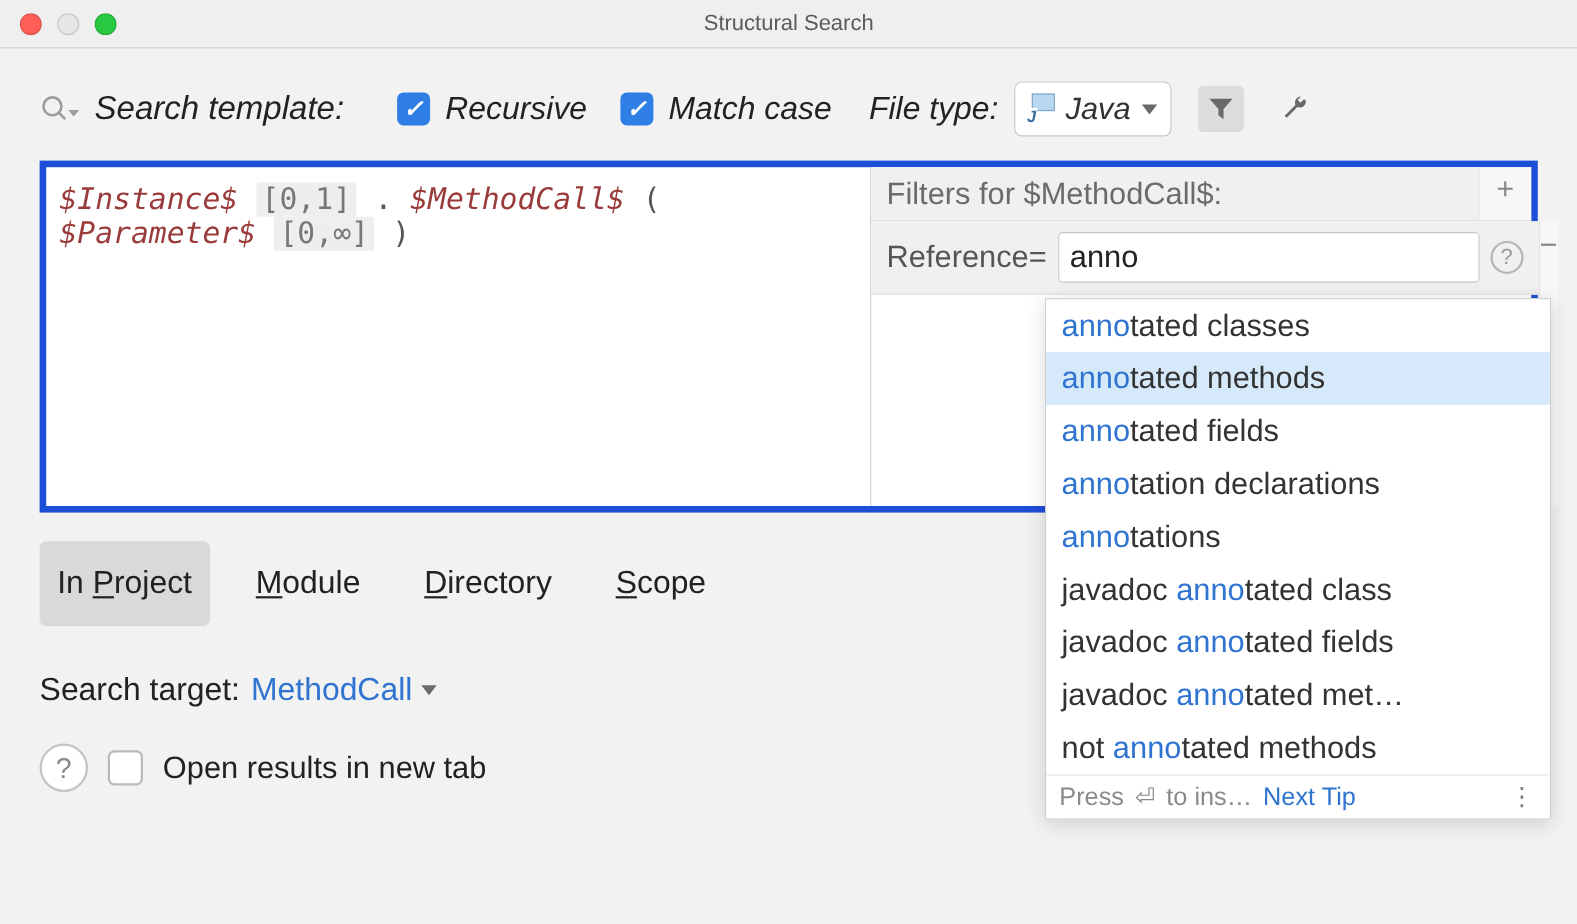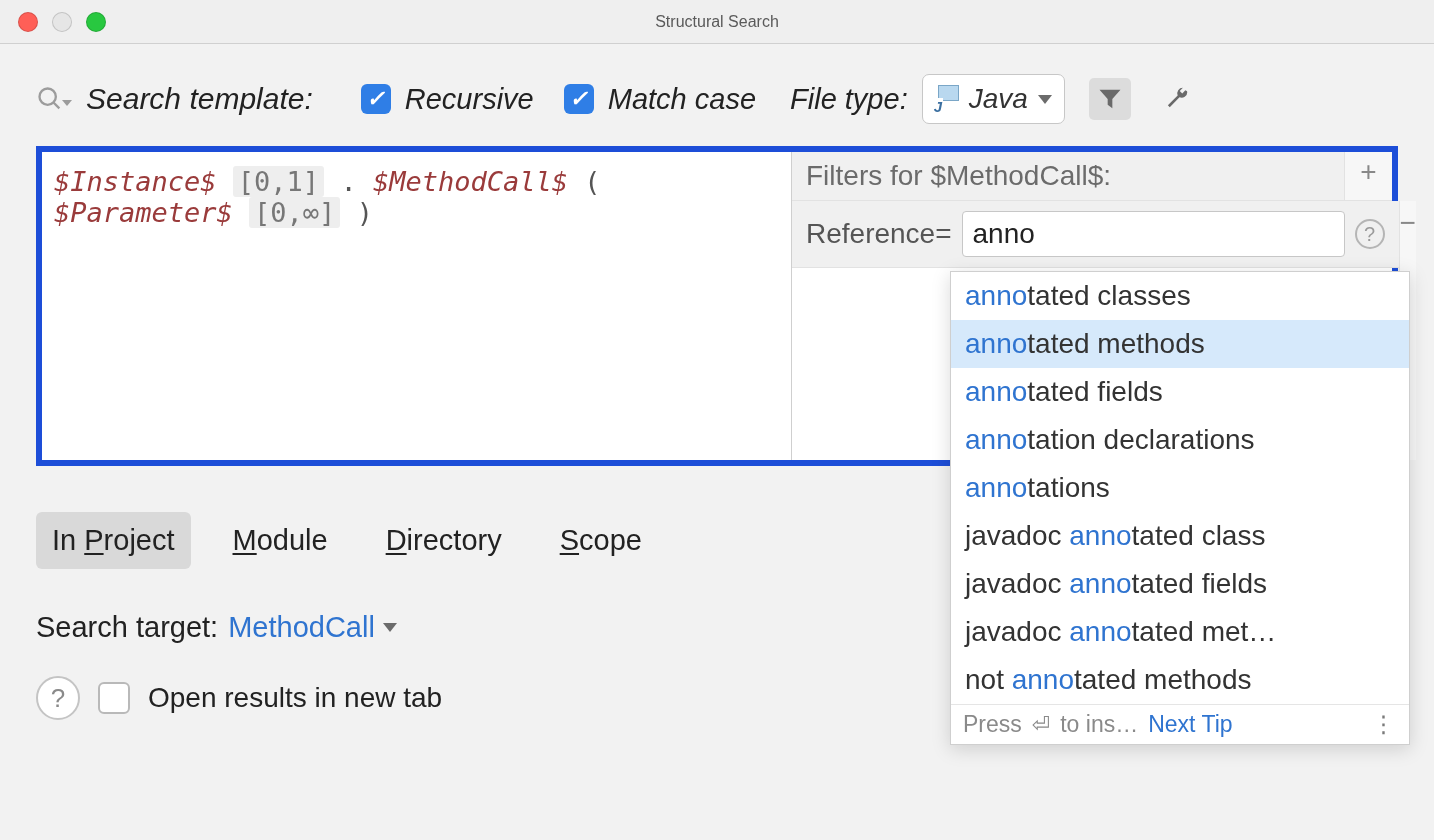--- a/index.html
+++ b/index.html
@@ -29,21 +29,21 @@
     width: 20px; height: 20px; border-radius: 50%;
     border: 1px solid rgba(0,0,0,0.15);
   }
   .tl.red { background: #ff5f57; }
   .tl.yellow { background: #e6e6e6; }
   .tl.green { background: #28c840; }
   .titlebar-title {
     position: absolute;
     left: 0; right: 0;
     text-align: center;
-    font-size: 16px;
+    font-size: 20px;
     color: #5a5a5a;
   }
   .content {
     padding: 30px 36px 10px 36px;
   }
   .row1 {
     display: flex;
     align-items: center;
     gap: 14px;
     margin-bottom: 22px;
@@ -209,21 +209,21 @@
   .ac-footer .next-tip { color:#2f74d0; }
   .ac-footer .more { margin-left:auto; color:#7a7a7a; letter-spacing:2px; }
   .enter-glyph { font-size:22px; }
 
   .tabs-row {
     display:flex; gap:26px; margin-top:26px;
     font-size:29px; color:#222;
     align-items:center;
   }
   .tab {
-    padding:12px 16px; border-radius:6px;margin-top:20px;
+    padding:22px 16px; border-radius:6px;
   }
   .tab.active { background:#d9d9d9; }
   .tab u { text-decoration: underline; text-underline-offset: 3px; }
 
   .search-target-row {
     margin-top: 42px;
     font-size:29px; color:#222;
     display:flex; align-items:center; gap:10px;
   }
   .search-target-value {

